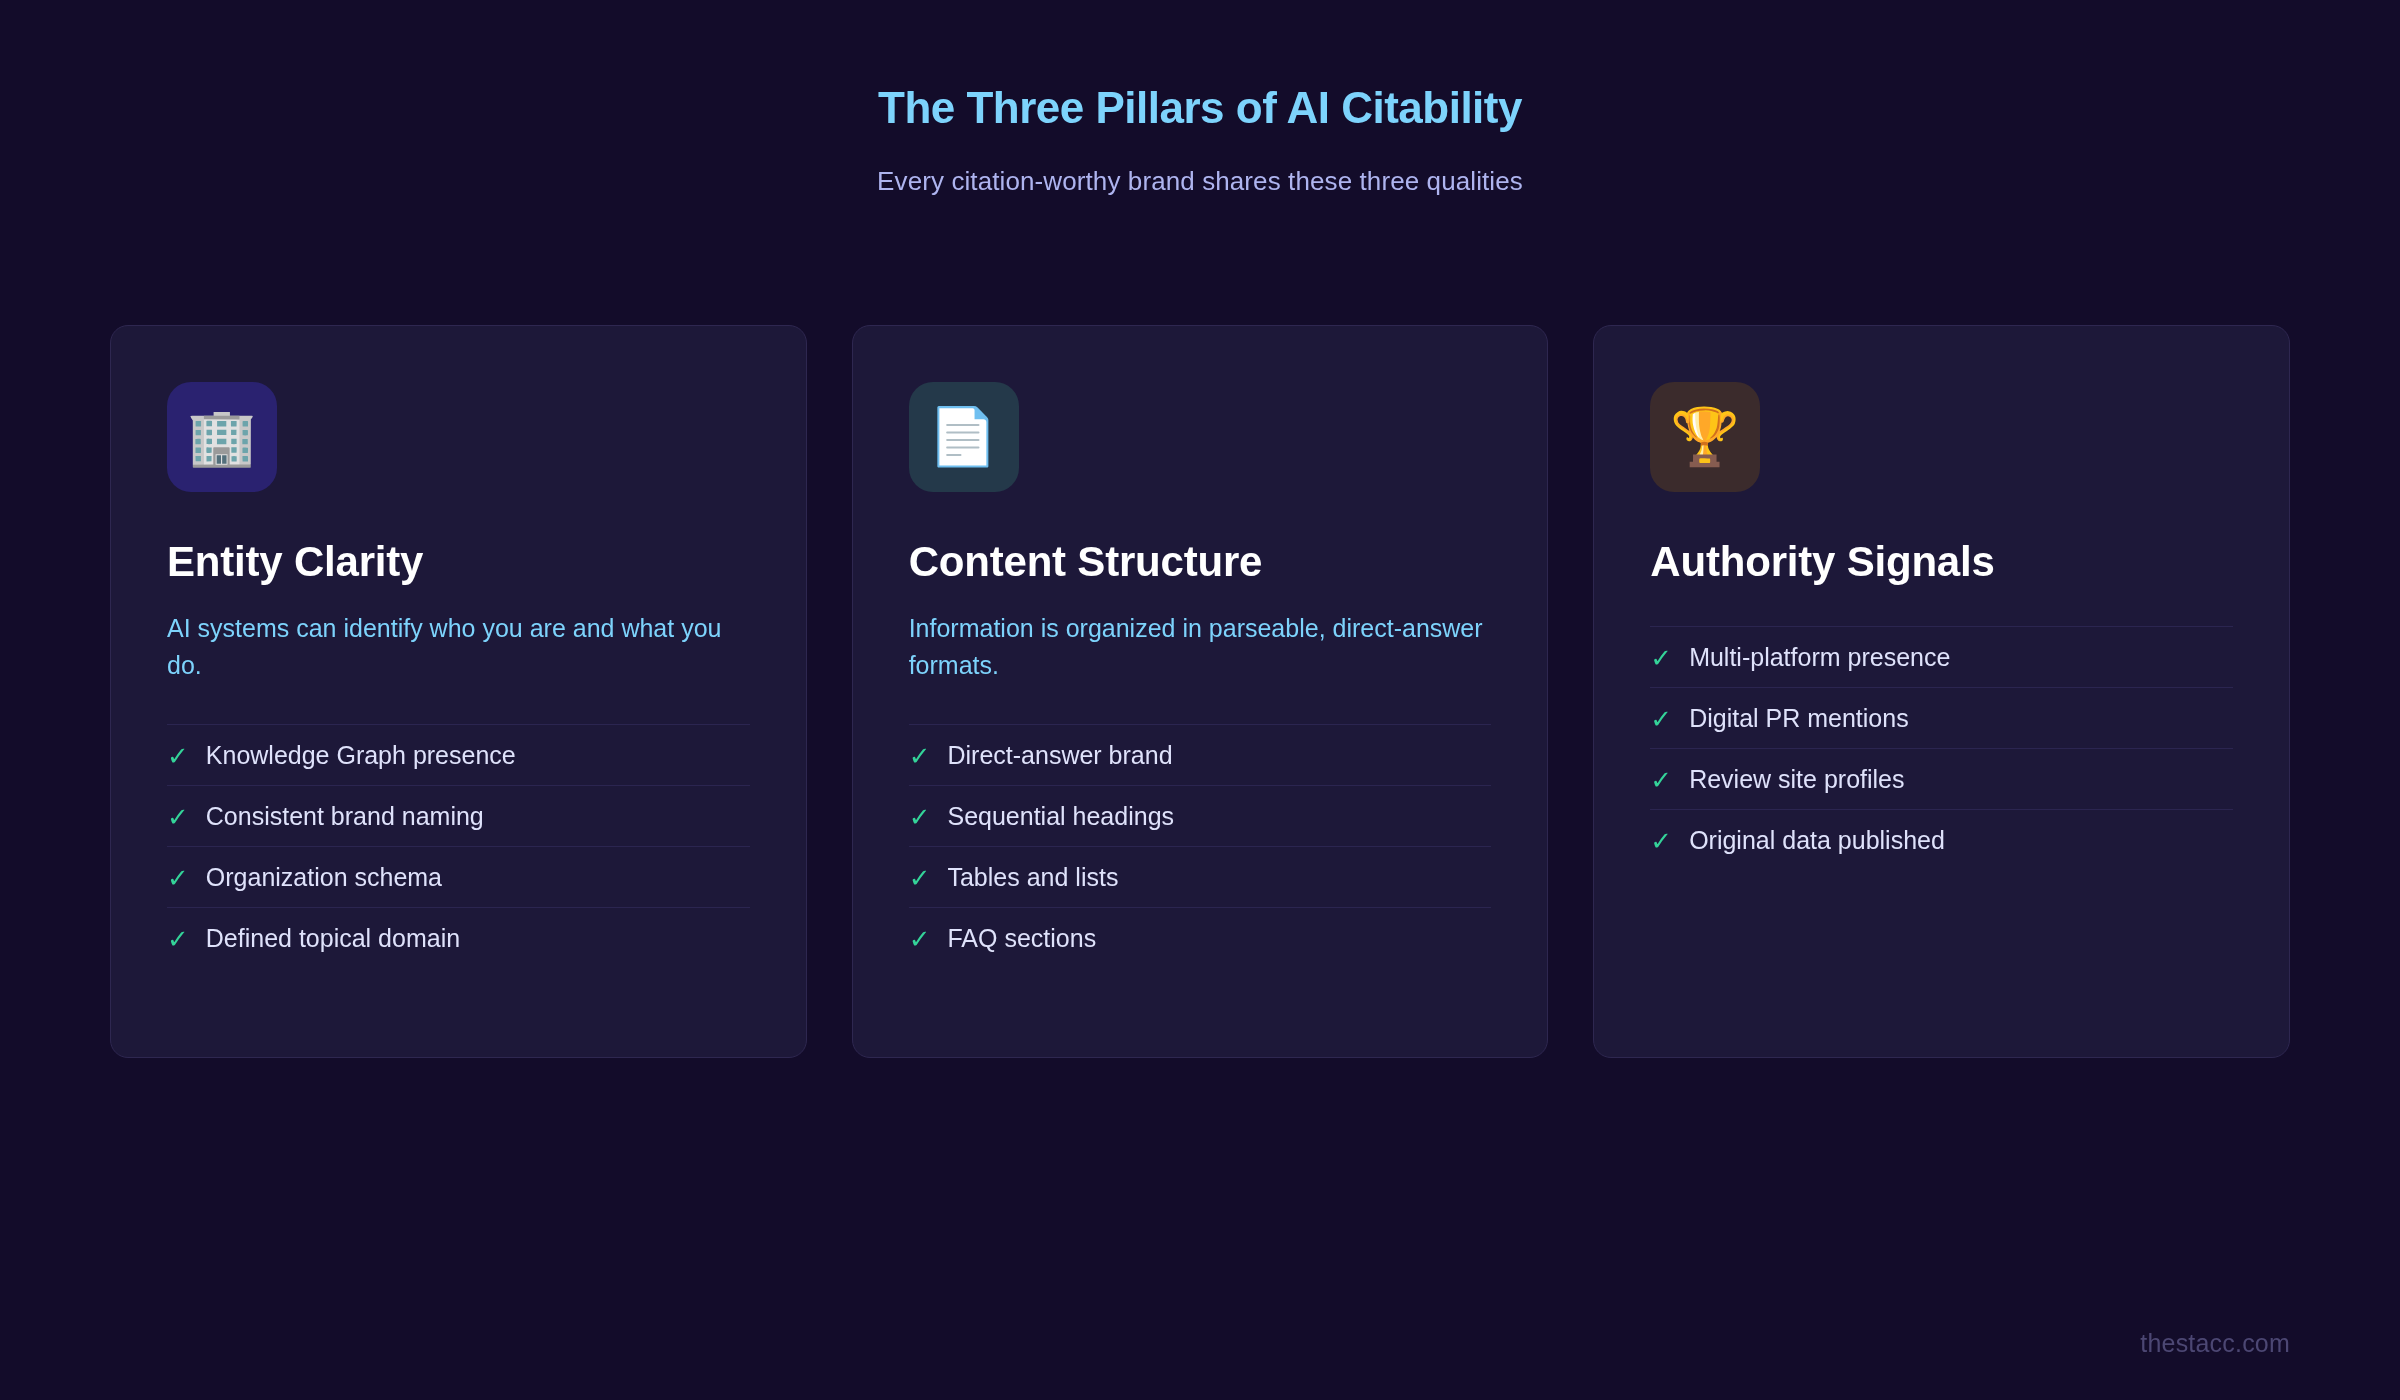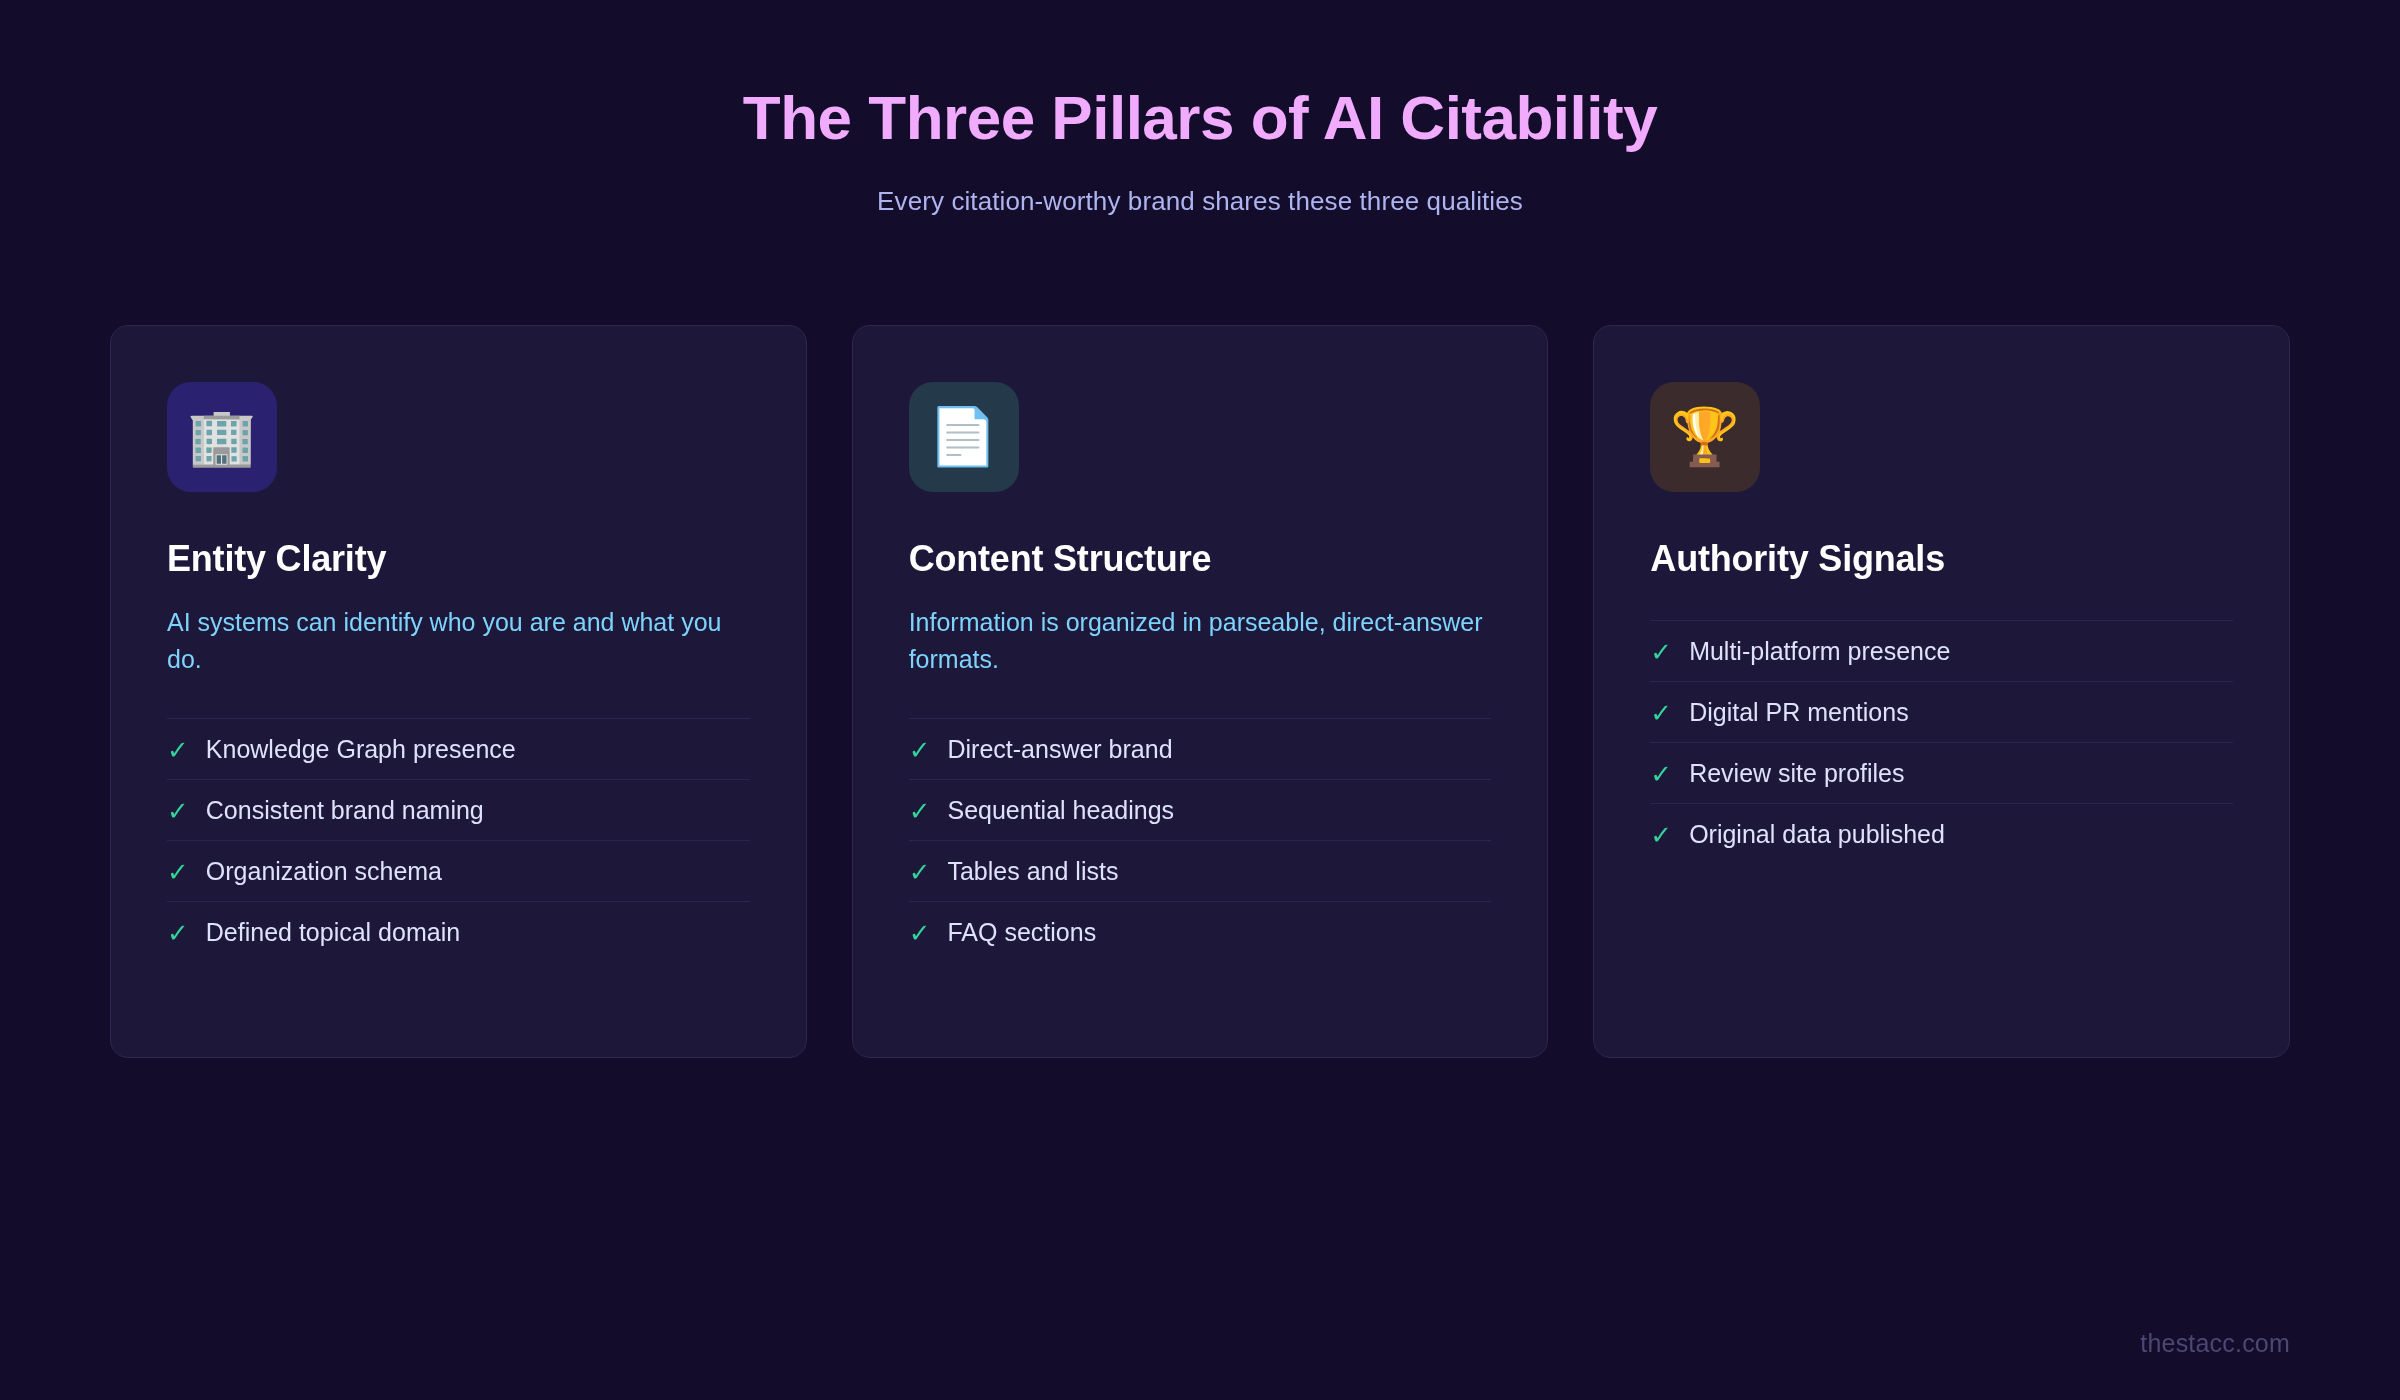--- a/index.html
+++ b/index.html
@@ -26,23 +26,23 @@
   
   .header {
     position: absolute;
     top: 84px;
     left: 0;
     width: 2400px;
     text-align: center;
   }
 
   .page-title {
-    font-size: 62px;
+    font-size: 44px;
     font-weight: bold;
-    color: #f0abfc;
+    color: #7dd3fc;
     letter-spacing: -0.5px;
     line-height: 1.1;
   }
 
   .page-subtitle {
     margin-top: 34px;
     font-size: 26px;
     color: #aeb4ef;
     font-weight: normal;
     letter-spacing: 0.1px;
@@ -80,21 +80,21 @@
     line-height: 1;
     flex: none;
   }
 
   .icon-tile.tone-indigo { background: #2a2270; }
   .icon-tile.tone-teal   { background: #24394a; }
   .icon-tile.tone-brown  { background: #3b2b2c; }
 
   .card-title {
     margin-top: 46px;
-    font-size: 36px;
+    font-size: 42px;
     font-weight: bold;
     color: #ffffff;
     letter-spacing: -0.2px;
   }
 
   .card-desc {
     margin-top: 24px;
     font-size: 25px;
     line-height: 1.48;
     color: #7dd3fc;

